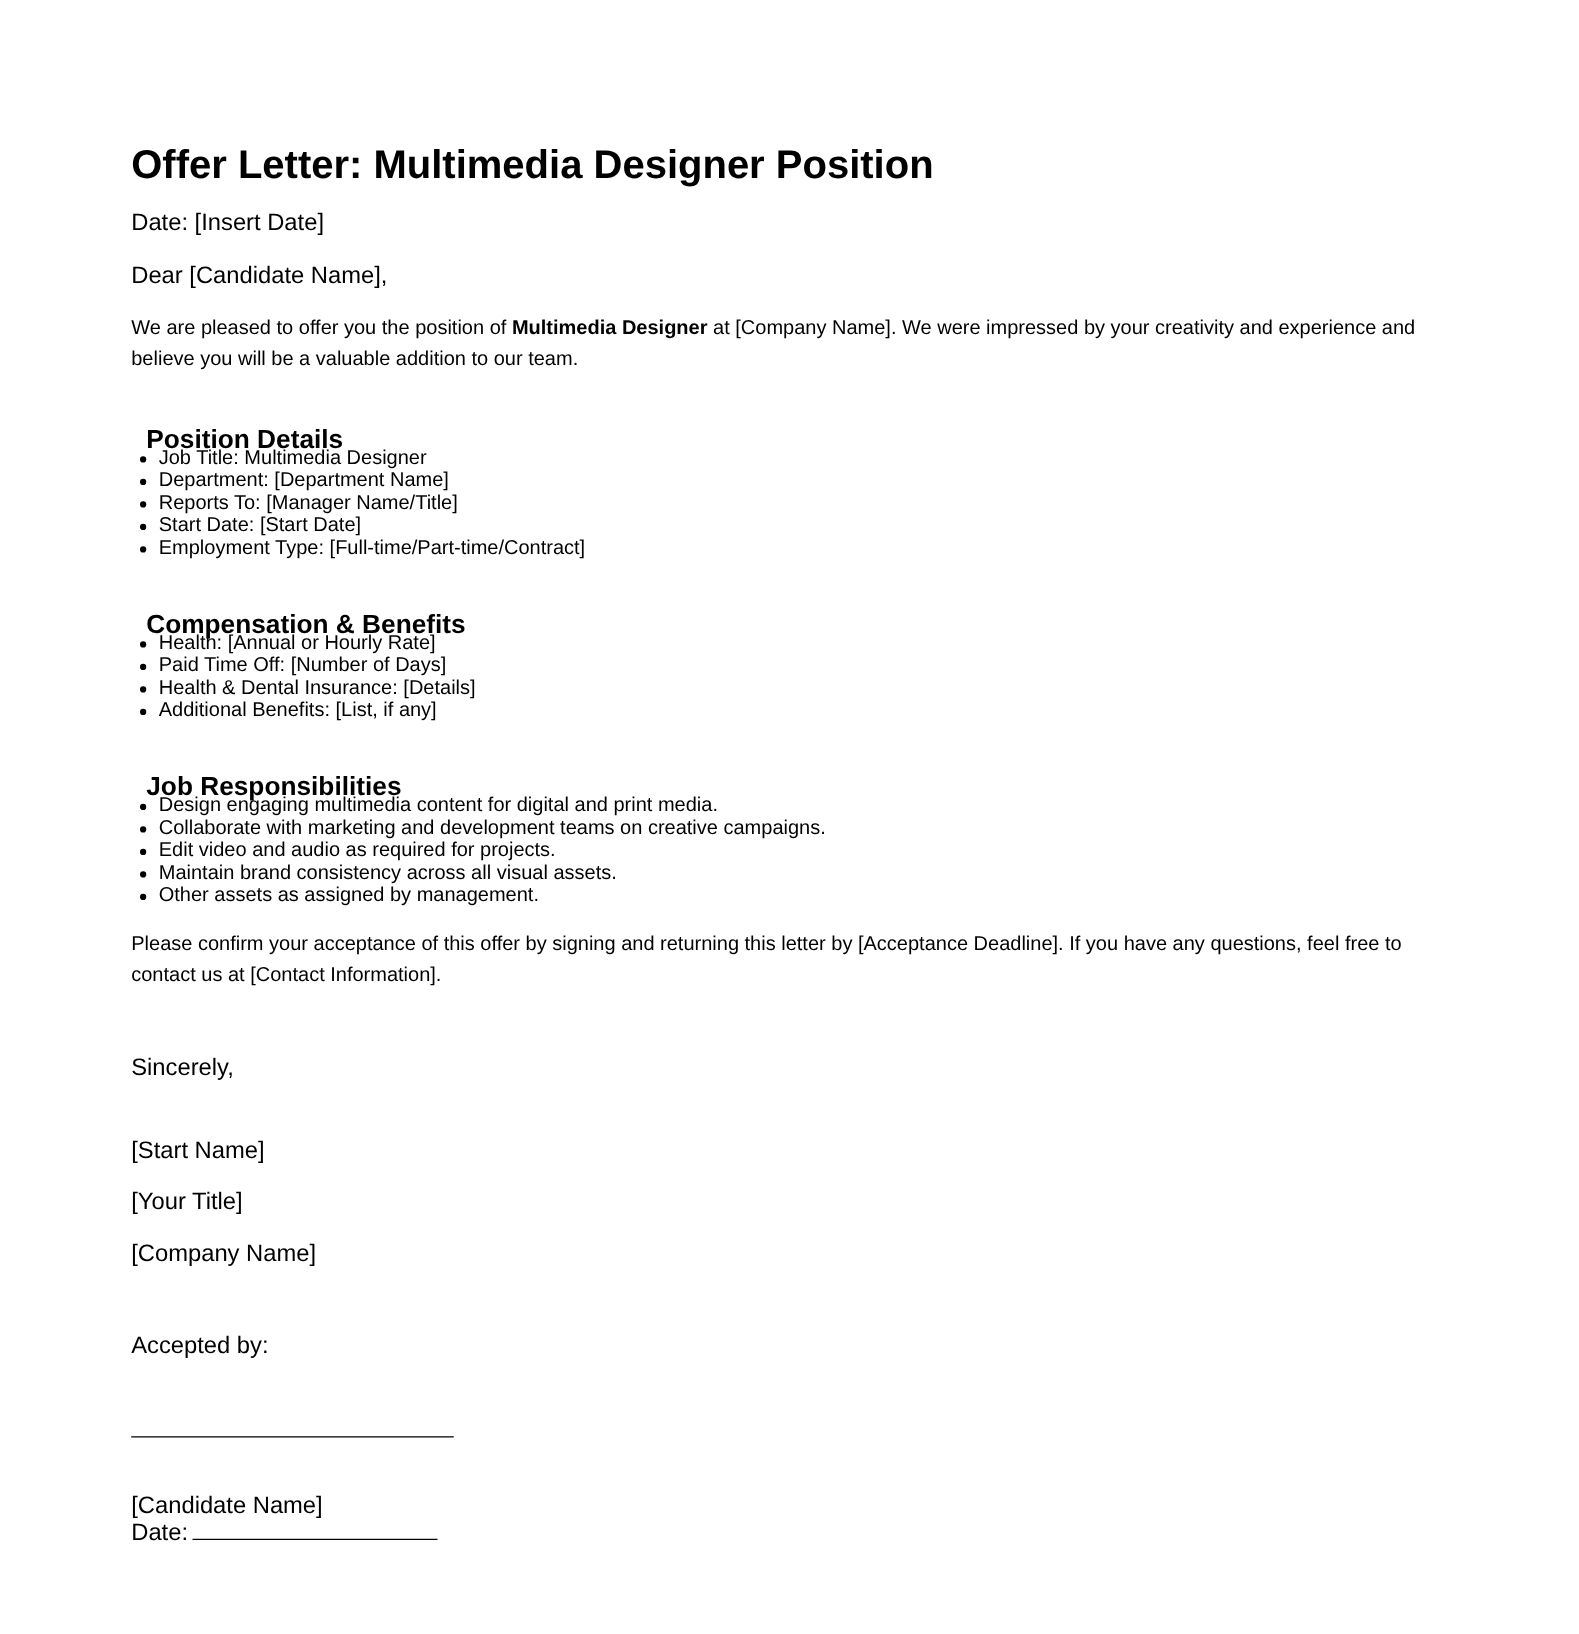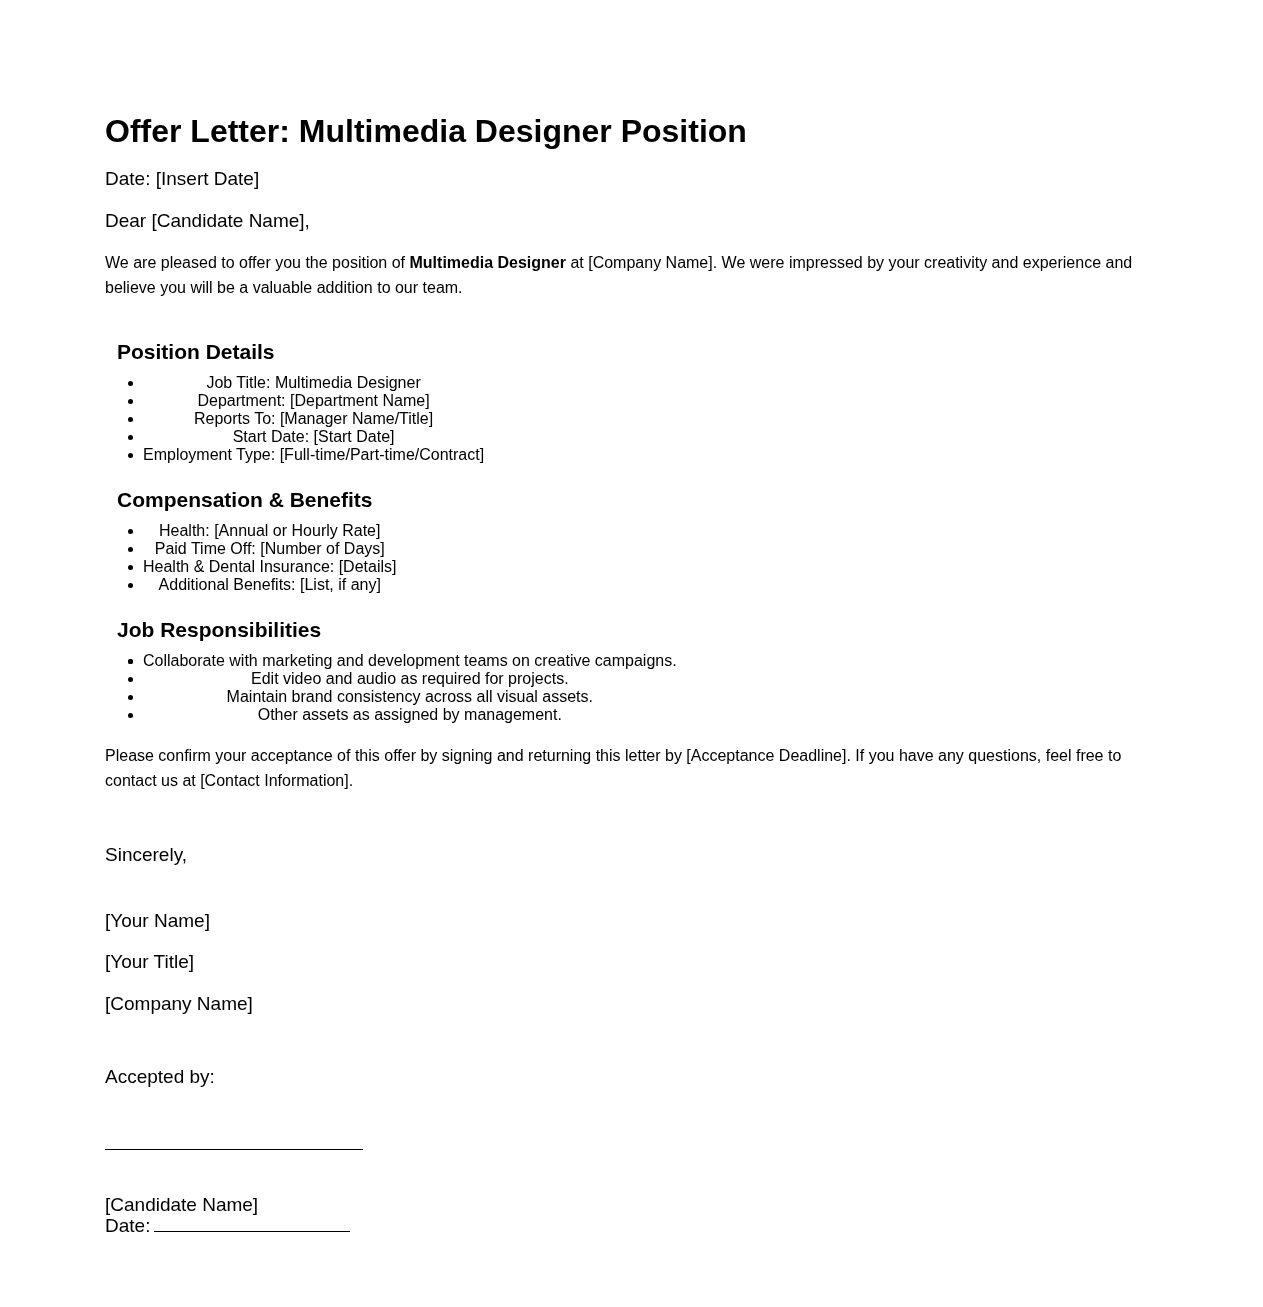--- a/index.html
+++ b/index.html
@@ -46,24 +46,23 @@
     }
     .h2 {
       font-size: 21px;
       line-height: 22px;
       font-weight: bold;
       margin: 12px;
     }
     ul.list {
       position: absolute;
       left: 0;
-      margin: 16px;
+      margin: 0;
       padding: 0 0 0 22px;
       list-style: none;
-      text-align: center;
     }
     ul.list li {
       font-size: 16px;
       line-height: 18px;
       position: relative;
       white-space: nowrap;
     }
     ul.list li .bullet {
       position: absolute;
       left: -15px;
@@ -114,32 +113,32 @@
   <h2 class="abs h2" style="top:477px;">Compensation &amp; Benefits</h2>
   <ul class="list" style="top:506px;">
     <li><span class="bullet"></span><span>Health: [Annual or Hourly Rate]</span></li>
     <li><span class="bullet"></span><span>Paid Time Off: [Number of Days]</span></li>
     <li><span class="bullet"></span><span>Health &amp; Dental Insurance: [Details]</span></li>
     <li><span class="bullet"></span><span>Additional Benefits: [List, if any]</span></li>
   </ul>
 
   <h2 class="abs h2" style="top:607px;">Job Responsibilities</h2>
   <ul class="list" style="top:636px;">
-    <li><span class="bullet"></span></li>
+    <li><span class="bullet"></span><span>Design engaging multimedia content for digital and print media.</span></li>
     <li><span class="bullet"></span><span>Collaborate with marketing and development teams on creative campaigns.</span></li>
     <li><span class="bullet"></span><span>Edit video and audio as required for projects.</span></li>
     <li><span class="bullet"></span><span>Maintain brand consistency across all visual assets.</span></li>
     <li><span class="bullet"></span><span>Other assets as assigned by management.</span></li>
   </ul>
 
   <div class="para" style="top:743px;">Please confirm your acceptance of this offer by signing and returning this letter by [Acceptance Deadline]. If you have any questions, feel free to contact us at [Contact Information].</div>
 
   <div class="abs p" style="top:846px;">Sincerely,</div>
 
-  <div class="abs p" style="top:912px;">[Your Name]</div>
+  <div class="abs p" style="top:912px;">[Start Name]</div>
   <div class="abs p" style="top:953px;">[Your Title]</div>
   <div class="abs p" style="top:995px;">[Company Name]</div>
 
   <div class="abs p" style="top:1068px;">Accepted by:</div>
 
   <div class="sig-line" style="top:1149px; width:258px;"></div>
 
   <div class="abs p" style="top:1176px;margin-top:20px;">[Candidate Name]</div>
 
   <div class="abs p" style="top:1217px;"><span>Date:</span><span class="date-line"></span></div>

